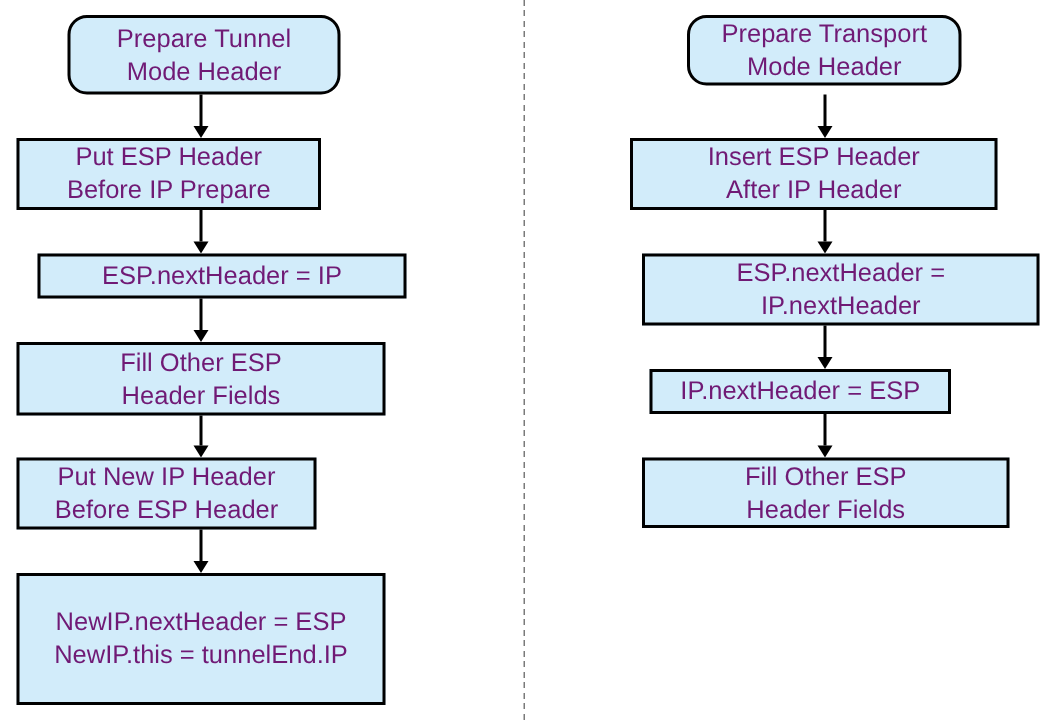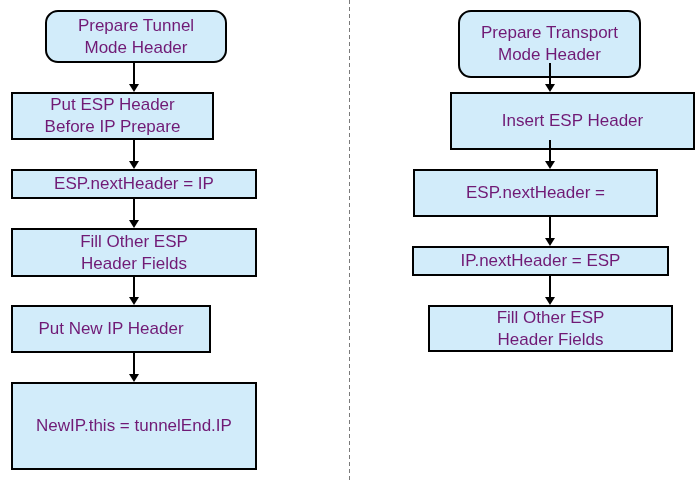--- a/index.html
+++ b/index.html
@@ -74,65 +74,69 @@
 
   <div class="arrow" style="left:133px; top:63px; height:21px"></div>
 
   <div class="node" style="left:11px; top:92px; width:203px; height:48px">
     <span>Put ESP Header</span>
     <span>Before IP Prepare</span>
   </div>
 
   <div class="arrow" style="left:133px; top:140px; height:21px"></div>
 
-  <div class="node" style="left:11px; top:169px; width:246px; height:30px">
+  <div class="node" style="left:25px; top:169px; width:246px; height:30px">
     <span>ESP.nextHeader = IP</span>
   </div>
 
   <div class="arrow" style="left:133px; top:199px; height:21px"></div>
 
   <div class="node" style="left:11px; top:228px; width:246px; height:49px">
     <span>Fill Other ESP</span>
     <span>Header Fields</span>
   </div>
 
   <div class="arrow" style="left:133px; top:277px; height:20px"></div>
 
   <div class="node" style="left:11px; top:305px; width:200px; height:48px">
     <span>Put New IP Header</span>
+    <span>Before ESP Header</span>
   </div>
 
   <div class="arrow" style="left:133px; top:353px; height:21px"></div>
 
   <div class="node" style="left:11px; top:382px; width:246px; height:88px">
+    <span>NewIP.nextHeader = ESP</span>
     <span>NewIP.this = tunnelEnd.IP</span>
   </div>
 
   <div class="separator" style="left:349px"></div>
 
-  <div class="node rounded" style="left:458px; top:10px; width:183px; height:68px">
+  <div class="node rounded" style="left:458px; top:10px; width:183px; height:47px">
     <span>Prepare Transport</span>
     <span>Mode Header</span>
   </div>
 
   <div class="arrow" style="left:549px; top:63px; height:21px"></div>
 
-  <div class="node" style="left:450px; top:92px; width:245px; height:58px">
+  <div class="node" style="left:420px; top:92px; width:245px; height:48px">
     <span>Insert ESP Header</span>
+    <span>After IP Header</span>
   </div>
 
   <div class="arrow" style="left:549px; top:140px; height:21px"></div>
 
-  <div class="node" style="left:413px; top:169px; width:245px; height:48px">
+  <div class="node" style="left:428px; top:169px; width:265px; height:48px">
     <span>ESP.nextHeader =</span>
+    <span>IP.nextHeader</span>
   </div>
 
   <div class="arrow" style="left:549px; top:217px; height:21px"></div>
 
-  <div class="node" style="left:412px; top:246px; width:257px; height:30px">
+  <div class="node" style="left:433px; top:246px; width:201px; height:30px">
     <span>IP.nextHeader = ESP</span>
   </div>
 
   <div class="arrow" style="left:549px; top:276px; height:21px"></div>
 
   <div class="node" style="left:428px; top:305px; width:245px; height:47px">
     <span>Fill Other ESP</span>
     <span>Header Fields</span>
   </div>
 

